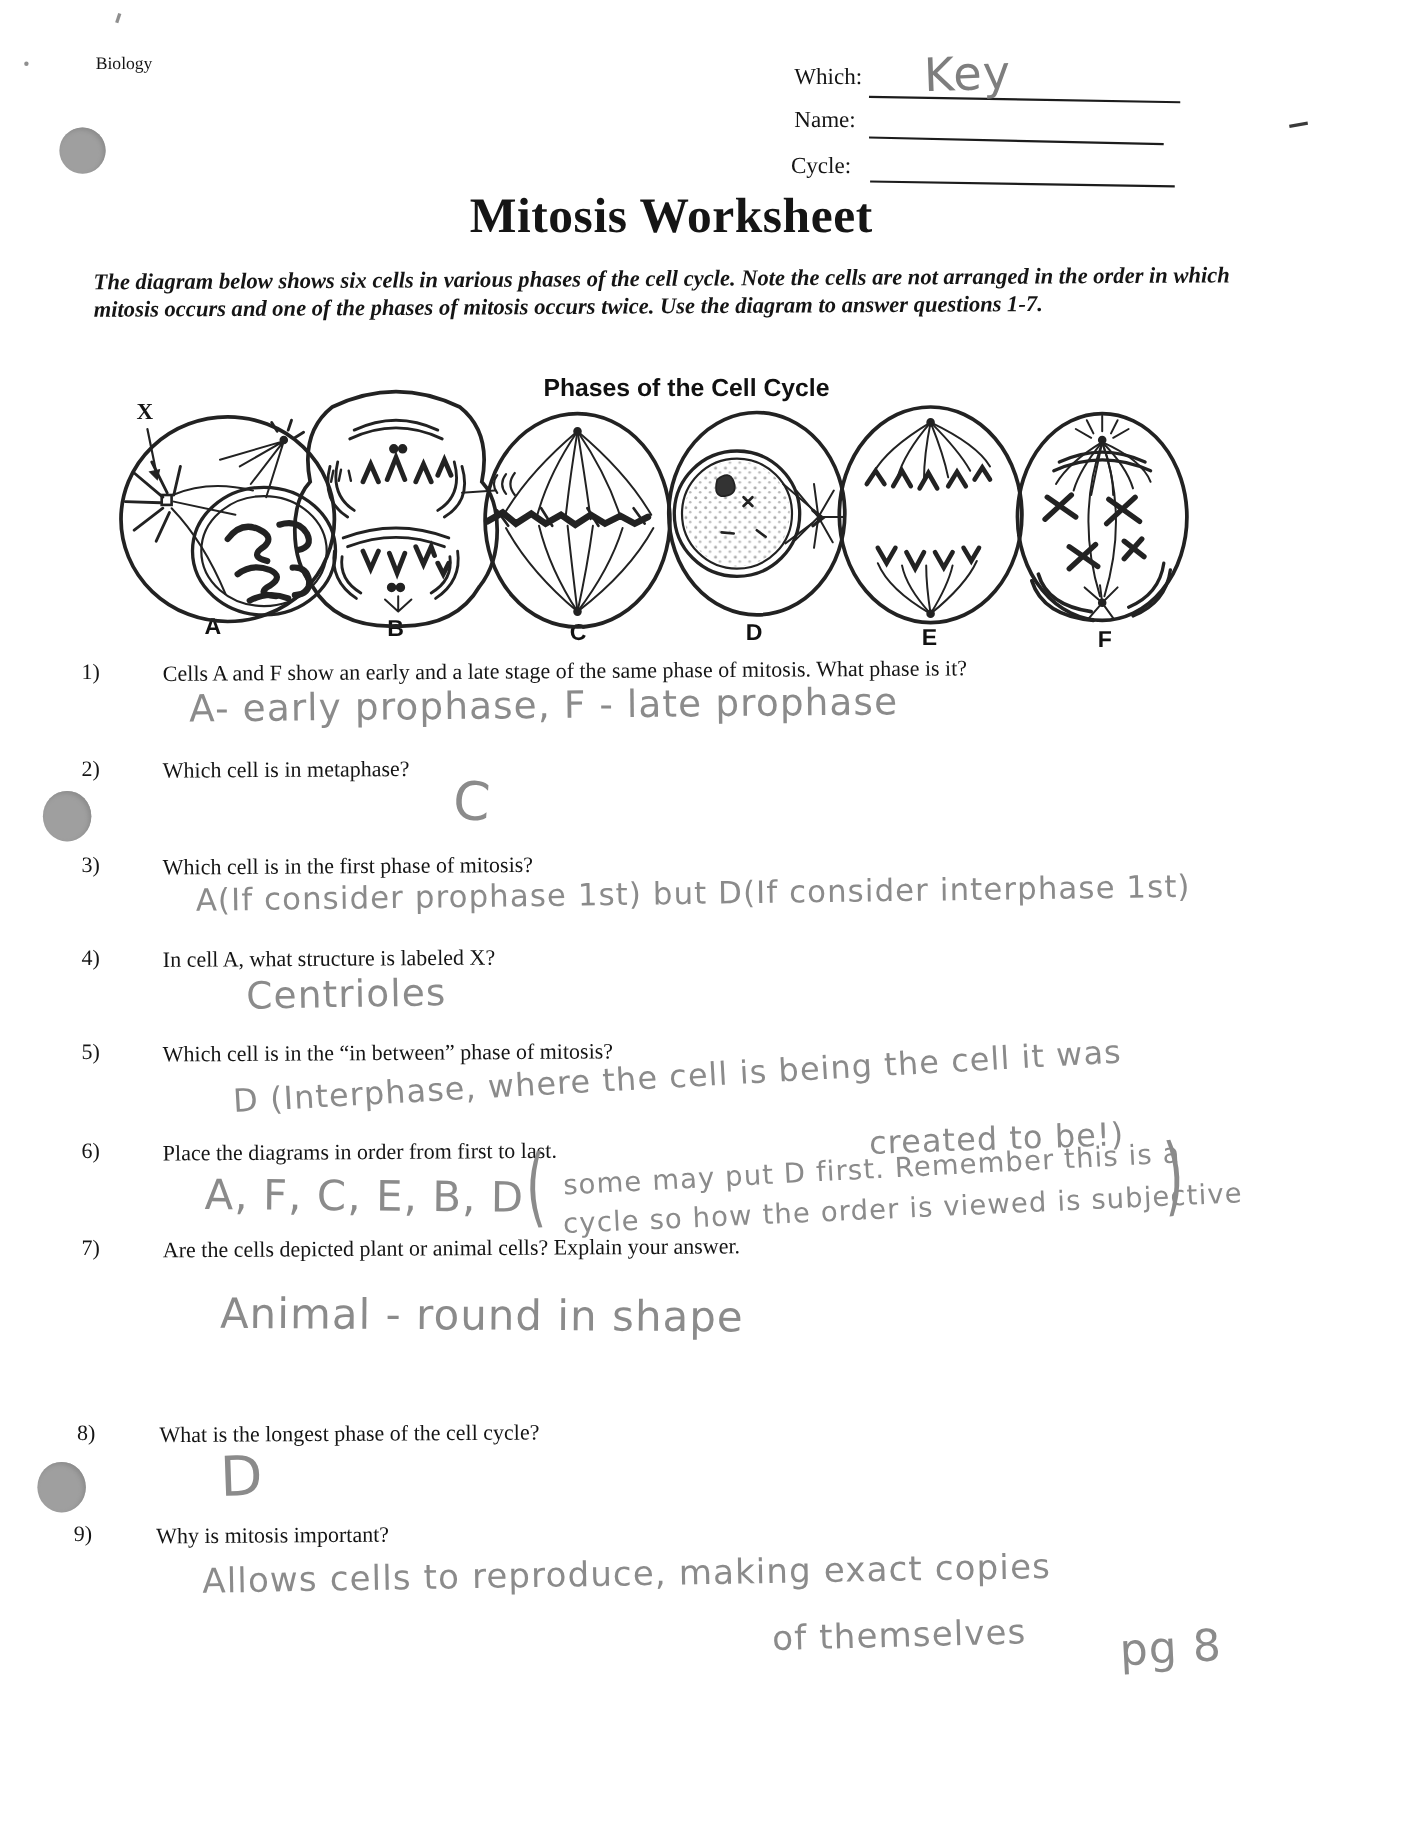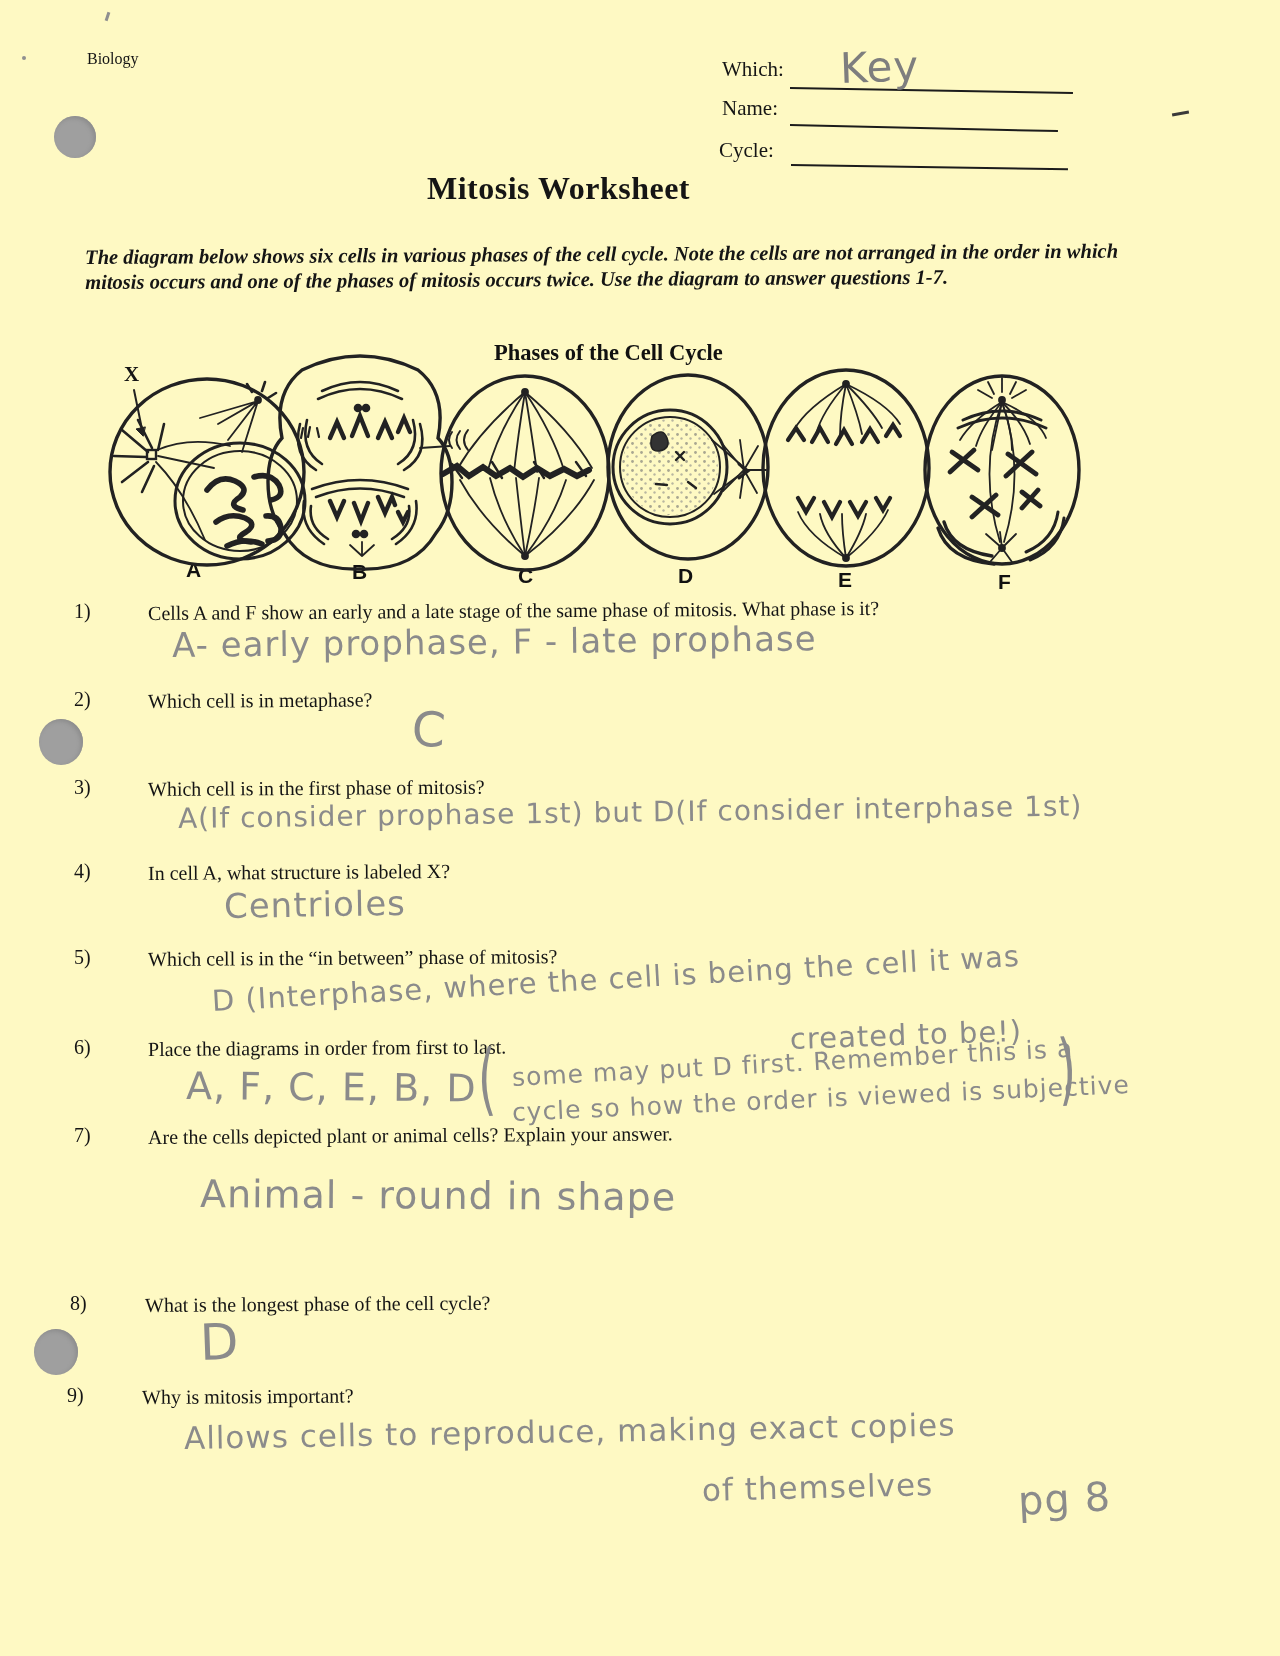--- a/index.html
+++ b/index.html
@@ -1,30 +1,30 @@
 <!DOCTYPE html>
 <html><head>
 <meta charset="utf-8">
 <style>
   html,body{margin:0;padding:0;background:#e8e8e8;}
-  .page{position:relative;width:1280px;height:1656px;background:#fef9c3;overflow:hidden;
+  .page{position:relative;width:1280px;height:1656px;background:#ffffff;overflow:hidden;
         font-family:"Liberation Serif",serif;color:#161616;}
   .abs{position:absolute;white-space:nowrap;}
   .print{font-family:"Liberation Serif",serif;color:#151515;}
   .q-text{font-size:20px;transform:rotate(-0.4deg);transform-origin:left center;}
   .q-num{font-size:20px;}
   .hand{font-family:"DejaVu Sans",sans-serif;color:#8b8b8b;transform-origin:left center;
         letter-spacing:1px;}
   .punch{position:absolute;border-radius:50%;background:#9f9f9f;box-shadow:inset -2px 2px 4px #8c8c8c;}
   .hline{position:absolute;border-top:2.6px solid #1c1c1c;transform-origin:left center;}
   .dia-letter{font-family:"Liberation Sans",sans-serif;font-weight:bold;font-size:21px;color:#111;}
-  .dia-title{font-family:Liberation Serif, serif;font-weight:bold;font-size:22.5px;color:#111;}
+  .dia-title{font-family:Liberation Sans, sans-serif;font-weight:bold;font-size:22.5px;color:#111;}
   .intro{font-size:20.5px;font-style:italic;font-weight:bold;line-height:25px;
          transform:rotate(-0.35deg);transform-origin:left top;}
-  .title{font-size:32px;font-weight:bold;letter-spacing:0.5px;}
+  .title{font-size:45px;font-weight:bold;letter-spacing:0.5px;}
   .speck{position:absolute;background:#8f8f8f;}
   svg{position:absolute;left:0;top:0;}
 </style>
 </head>
 <body>
 
 <div class="page">
 
   <div class="speck" style="left:106px;top:12px;width:3px;height:9px;transform:rotate(18deg);"></div>
   <div class="speck" style="left:22px;top:56px;width:4px;height:4px;border-radius:50%;"></div>

